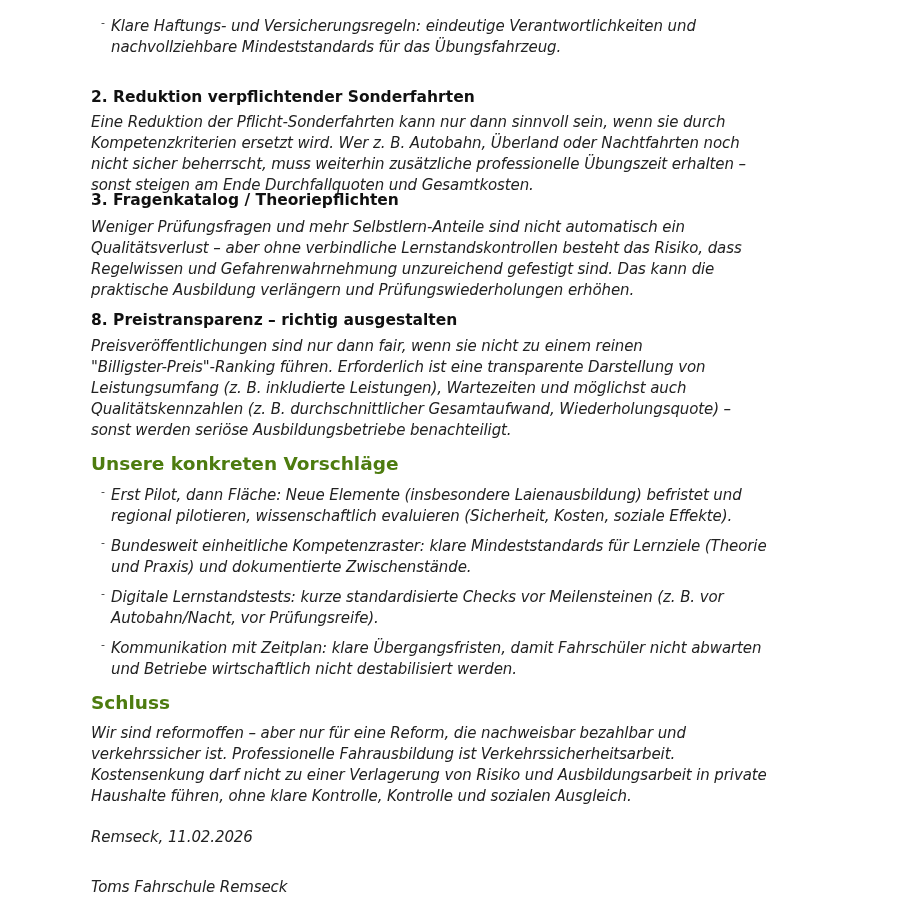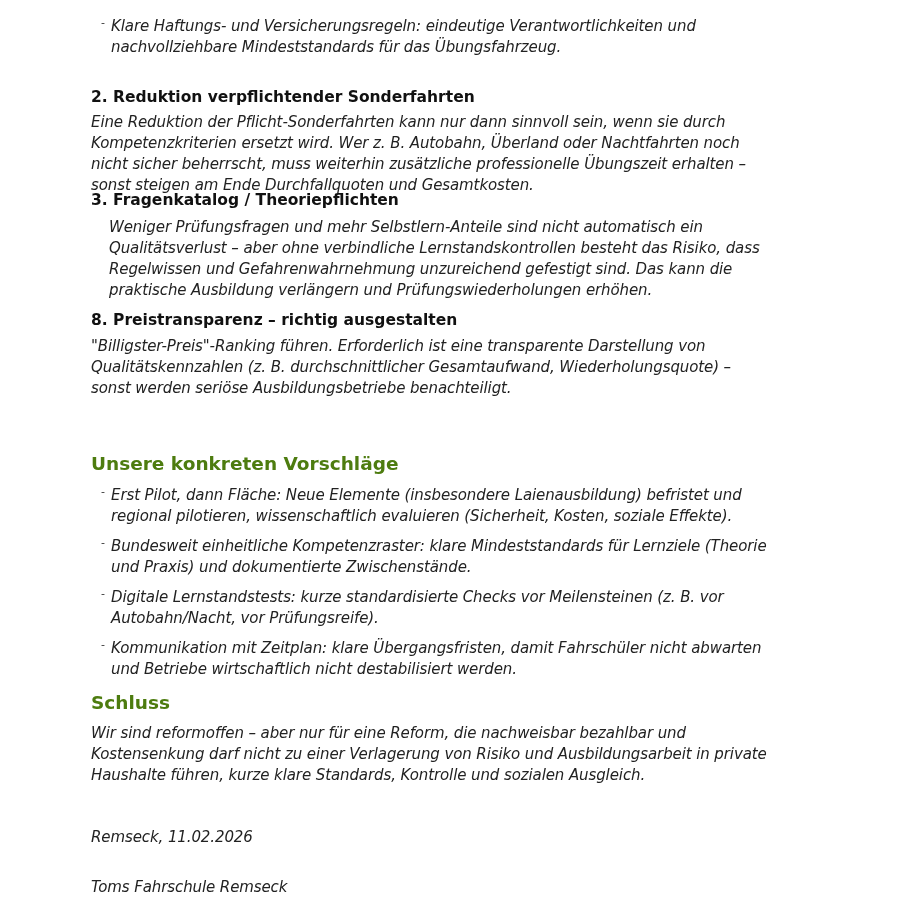--- a/index.html
+++ b/index.html
@@ -61,30 +61,32 @@
 
   <h3 class="sub abs" style="top:87px;">2. Reduktion verpflichtender Sonderfahrten</h3>
   <div class="abs" style="top:112px;">
     <div class="body-text">Eine Reduktion der Pflicht-Sonderfahrten kann nur dann sinnvoll sein, wenn sie durch</div>
     <div class="body-text">Kompetenzkriterien ersetzt wird. Wer z. B. Autobahn, Überland oder Nachtfahrten noch</div>
     <div class="body-text">nicht sicher beherrscht, muss weiterhin zusätzliche professionelle Übungszeit erhalten –</div>
     <div class="body-text">sonst steigen am Ende Durchfallquoten und Gesamtkosten.</div>
   </div>
 
   <h3 class="sub abs" style="top:190px;">3. Fragenkatalog / Theoriepflichten</h3>
-  <div class="abs" style="top:217px;margin-left:18px;">
+  <div class="abs" style="top:217px;">
     <div class="body-text">Weniger Prüfungsfragen und mehr Selbstlern-Anteile sind nicht automatisch ein</div>
     <div class="body-text">Qualitätsverlust – aber ohne verbindliche Lernstandskontrollen besteht das Risiko, dass</div>
     <div class="body-text">Regelwissen und Gefahrenwahrnehmung unzureichend gefestigt sind. Das kann die</div>
     <div class="body-text">praktische Ausbildung verlängern und Prüfungswiederholungen erhöhen.</div>
   </div>
 
   <h3 class="sub abs" style="top:310px;">8. Preistransparenz – richtig ausgestalten</h3>
   <div class="abs" style="top:336px;">
+    <div class="body-text">Preisveröffentlichungen sind nur dann fair, wenn sie nicht zu einem reinen</div>
     <div class="body-text">"Billigster-Preis"-Ranking führen. Erforderlich ist eine transparente Darstellung von</div>
+    <div class="body-text">Leistungsumfang (z. B. inkludierte Leistungen), Wartezeiten und möglichst auch</div>
     <div class="body-text">Qualitätskennzahlen (z. B. durchschnittlicher Gesamtaufwand, Wiederholungsquote) –</div>
     <div class="body-text">sonst werden seriöse Ausbildungsbetriebe benachteiligt.</div>
   </div>
 
   <h2 class="section abs" style="top:452px;">Unsere konkreten Vorschläge</h2>
 
   <div class="abs" style="top:485px; left:10px; width:720px;">
     <div style="position:relative; padding-left:10px; margin-bottom:9px;">
       <span style="position:absolute; left:0; top:0; font-size:11px; line-height:14px; color:#333;">-</span>
       <div class="body-text">Erst Pilot, dann Fläche: Neue Elemente (insbesondere Laienausbildung) befristet und</div>
@@ -103,20 +105,21 @@
     <div style="position:relative; padding-left:10px;">
       <span style="position:absolute; left:0; top:0; font-size:11px; line-height:14px; color:#333;">-</span>
       <div class="body-text">Kommunikation mit Zeitplan: klare Übergangsfristen, damit Fahrschüler nicht abwarten</div>
       <div class="body-text">und Betriebe wirtschaftlich nicht destabilisiert werden.</div>
     </div>
   </div>
 
   <h2 class="section abs" style="top:691px;">Schluss</h2>
   <div class="abs" style="top:723px;">
     <div class="body-text">Wir sind reformoffen – aber nur für eine Reform, die nachweisbar bezahlbar und</div>
+    <div class="body-text">verkehrssicher ist. Professionelle Fahrausbildung ist Verkehrssicherheitsarbeit.</div>
     <div class="body-text">Kostensenkung darf nicht zu einer Verlagerung von Risiko und Ausbildungsarbeit in private</div>
-    <div class="body-text">Haushalte führen, kurze klare Standards, Kontrolle und sozialen Ausgleich.</div>
+    <div class="body-text">Haushalte führen, ohne klare Kontrolle, Kontrolle und sozialen Ausgleich.</div>
   </div>
 
   <div class="body-text abs" style="top:827px;">Remseck, 11.02.2026</div>
   <div class="body-text abs" style="top:877px;text-align:right;">Toms Fahrschule Remseck</div>
 
 </div>
 
 </body></html>

